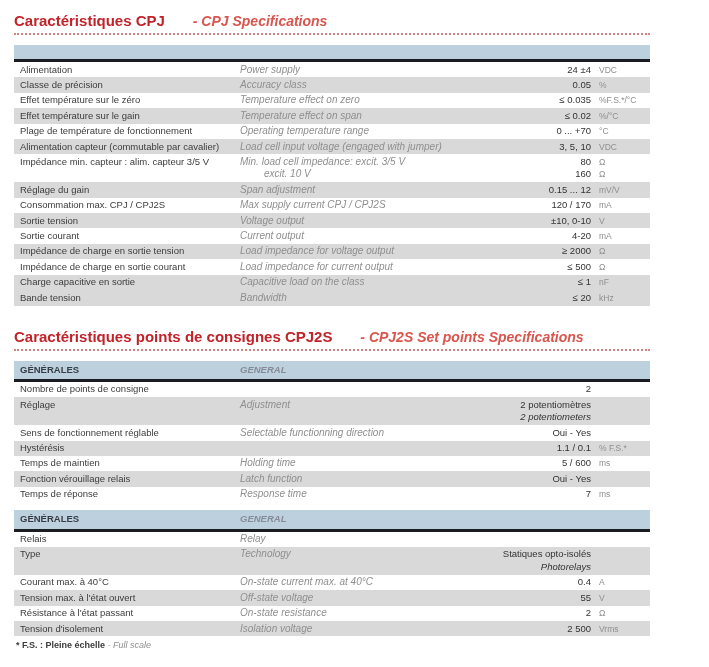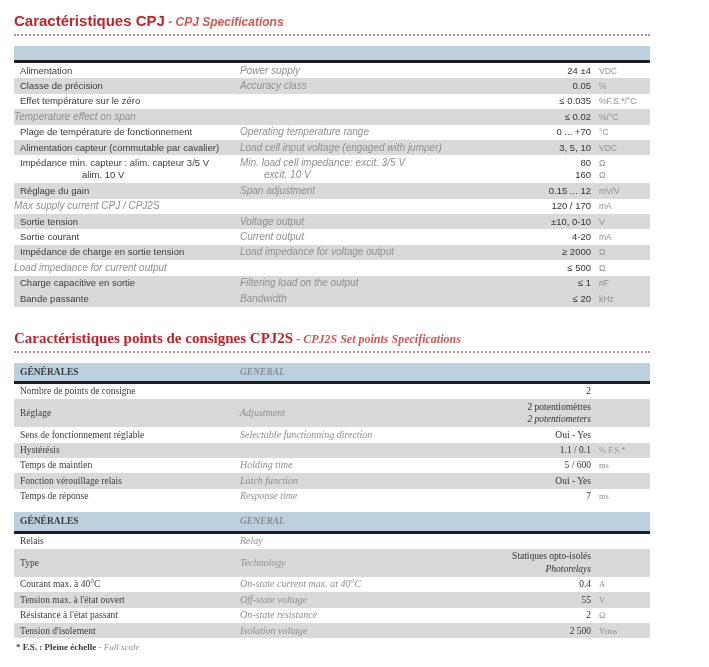--- a/index.html
+++ b/index.html
@@ -13,52 +13,52 @@
   
   .sec-title{
     margin:0 0 10px 0;
     padding-bottom:3px;
     border-bottom:2px dotted var(--dot,#d08484);
     font-size:15px;
     line-height:18px;
     white-space:nowrap;
   }
   .t-bold{color:var(--red,#c2232a);font-weight:bold;}
-  .t-it{color:var(--redlight,#d9554e);font-style:italic;font-size:12px;}
+  .t-it{color:var(--redlight,#d9554e);font-style:italic;font-size:14px;margin-left:24px;}
 
   
   .table{width:636px;}
   .thead{
     background:var(--bluebar,#bcd0de);
     border-bottom:3px solid var(--dark,#1b1b22);
   }
   .thead.bar{height:14px;}
   .thead.labeled{display:flex;padding:3px 0;}
   .hcell{font-size:9.5px;line-height:12.4px;font-weight:bold;}
   .hfr{width:220px;padding-left:6px;color:#383d45;}
   .hen{width:232px;color:#868c96;font-style:italic;}
 
   .row{
-    display:flex;align-items:center;
+    display:flex;align-items:flex-start;
     padding:1.5px 0;
     font-size:9.5px;
   }
   .row.alt{background:var(--gray,#d9d9d9);}
   .cell{min-height:12.4px;}
   .line{line-height:12.4px;white-space:nowrap;}
   .cell.fr{width:220px;padding-left:6px;color:#3c3c3c;}
   .cell.en{width:232px;color:#8f8f8f;font-style:italic;font-size:10px;}
   .cell.val{flex:1;text-align:right;color:#333333;}
   .cell.unit{width:51px;padding-left:8px;color:#8f8f8f;font-size:8.5px;}
   .cell.fr .l2{padding-left:62px;}
   .cell.en .l2{padding-left:24px;}
   .line.it{font-style:italic;}
 
   .subgap{height:8px;background:#ffffff;}
-  .sec2{margin-top:22px;font-family:Liberation Serif, serif;}
+  .sec2{margin-top:22px;}
 
   .footnote{
     margin-top:4px;
     font-size:9px;
     color:#3c3c3c;
     padding-left:2px;
   }
   .fn-bold{font-weight:bold;}
   .fn-it{font-style:italic;color:#8f8f8f;}
 </style>
@@ -98,28 +98,34 @@
               <div class="line">0.05</div>
             </div>
             <div class="cell unit">
               <div class="line">%</div>
             </div>
           </div>
           <div class="row">
             <div class="cell fr">
               <div class="line">Effet température sur le zéro</div>
             </div>
+            <div class="cell en">
+              <div class="line">Temperature effect on zero</div>
+            </div>
             <div class="cell val">
               <div class="line">≤ 0.035</div>
             </div>
             <div class="cell unit">
               <div class="line">%F.S.*/°C</div>
             </div>
           </div>
           <div class="row alt">
+            <div class="cell fr">
+              <div class="line">Effet température sur le gain</div>
+            </div>
             <div class="cell en">
               <div class="line">Temperature effect on span</div>
             </div>
             <div class="cell val">
               <div class="line">≤ 0.02</div>
             </div>
             <div class="cell unit">
               <div class="line">%/°C</div>
             </div>
           </div>
@@ -147,21 +153,20 @@
             <div class="cell val">
               <div class="line">3, 5, 10</div>
             </div>
             <div class="cell unit">
               <div class="line">VDC</div>
             </div>
           </div>
           <div class="row">
             <div class="cell fr">
               <div class="line">Impédance min. capteur : alim. capteur 3/5 V</div>
-              <div class="line l2">alim. 10 V</div>
             </div>
             <div class="cell en">
               <div class="line">Min. load cell impedance: excit. 3/5 V</div>
               <div class="line l2">excit. 10 V</div>
             </div>
             <div class="cell val">
               <div class="line">80</div>
               <div class="line l2">160</div>
             </div>
             <div class="cell unit">
@@ -177,20 +182,23 @@
               <div class="line">Span adjustment</div>
             </div>
             <div class="cell val">
               <div class="line">0.15 ... 12</div>
             </div>
             <div class="cell unit">
               <div class="line">mV/V</div>
             </div>
           </div>
           <div class="row">
+            <div class="cell fr">
+              <div class="line">Consommation max. CPJ / CPJ2S</div>
+            </div>
             <div class="cell en">
               <div class="line">Max supply current CPJ / CPJ2S</div>
             </div>
             <div class="cell val">
               <div class="line">120 / 170</div>
             </div>
             <div class="cell unit">
               <div class="line">mA</div>
             </div>
           </div>
@@ -230,47 +238,50 @@
               <div class="line">Load impedance for voltage output</div>
             </div>
             <div class="cell val">
               <div class="line">≥ 2000</div>
             </div>
             <div class="cell unit">
               <div class="line">Ω</div>
             </div>
           </div>
           <div class="row">
+            <div class="cell fr">
+              <div class="line">Impédance de charge en sortie courant</div>
+            </div>
             <div class="cell en">
               <div class="line">Load impedance for current output</div>
             </div>
             <div class="cell val">
               <div class="line">≤ 500</div>
             </div>
             <div class="cell unit">
               <div class="line">Ω</div>
             </div>
           </div>
           <div class="row alt">
             <div class="cell fr">
               <div class="line">Charge capacitive en sortie</div>
             </div>
             <div class="cell en">
-              <div class="line">Filtering load on the output</div>
+              <div class="line">Capacitive load on the class</div>
             </div>
             <div class="cell val">
               <div class="line">≤ 1</div>
             </div>
             <div class="cell unit">
               <div class="line">nF</div>
             </div>
           </div>
           <div class="row alt">
             <div class="cell fr">
-              <div class="line">Bande passante</div>
+              <div class="line">Bande tension</div>
             </div>
             <div class="cell en">
               <div class="line">Bandwidth</div>
             </div>
             <div class="cell val">
               <div class="line">≤ 20</div>
             </div>
             <div class="cell unit">
               <div class="line">kHz</div>
             </div>

